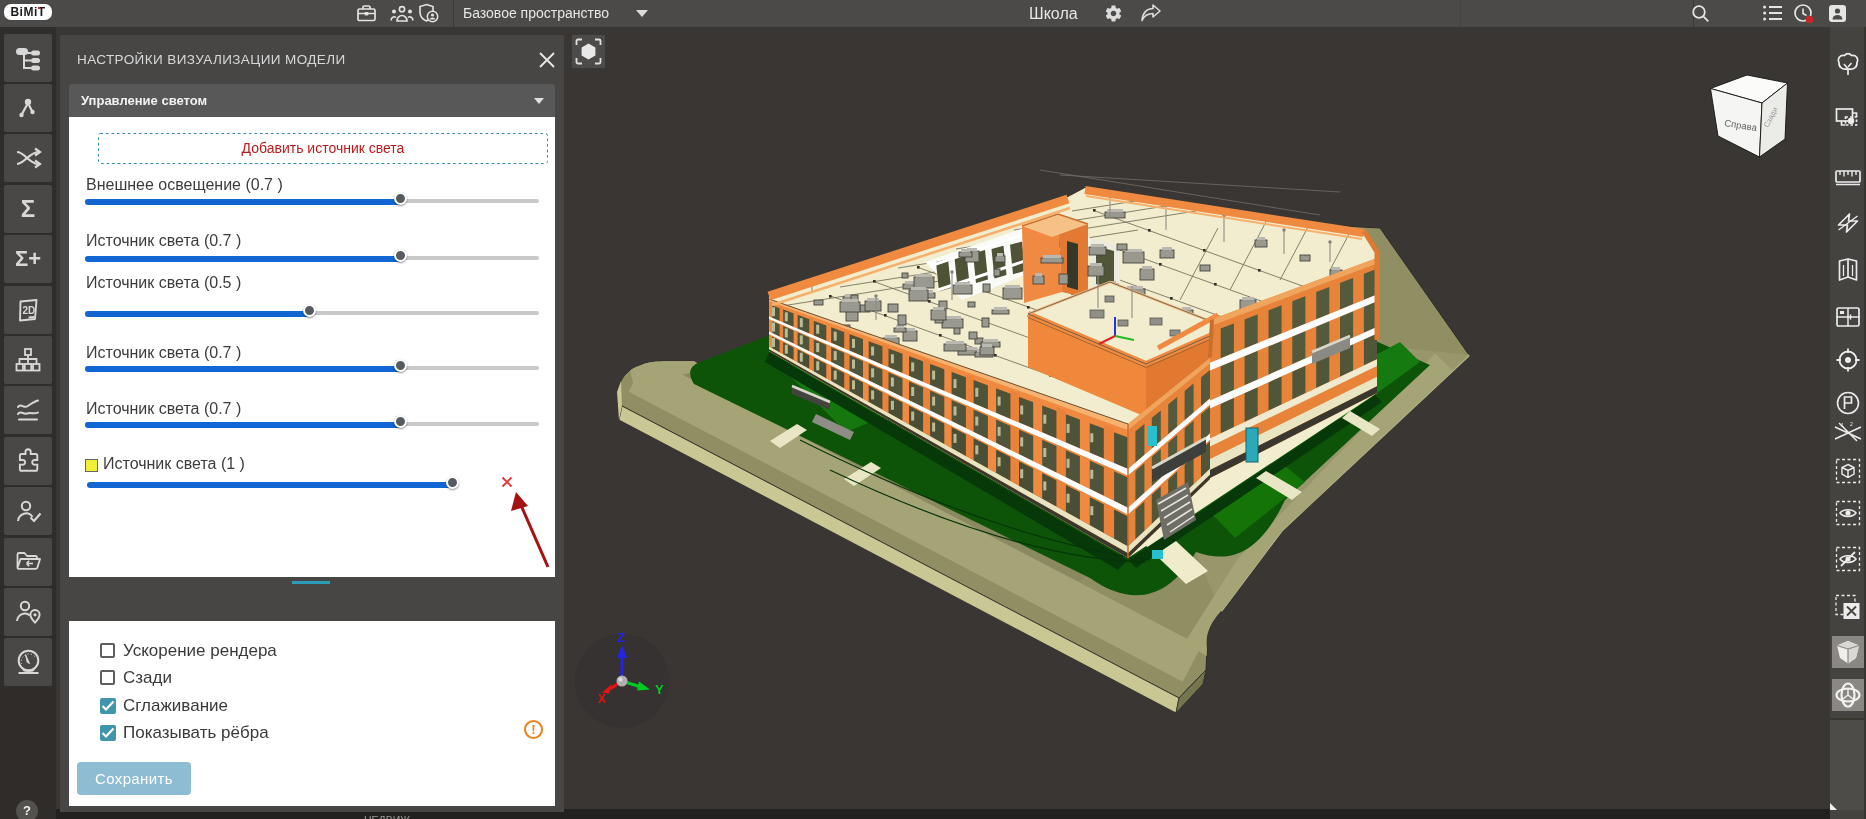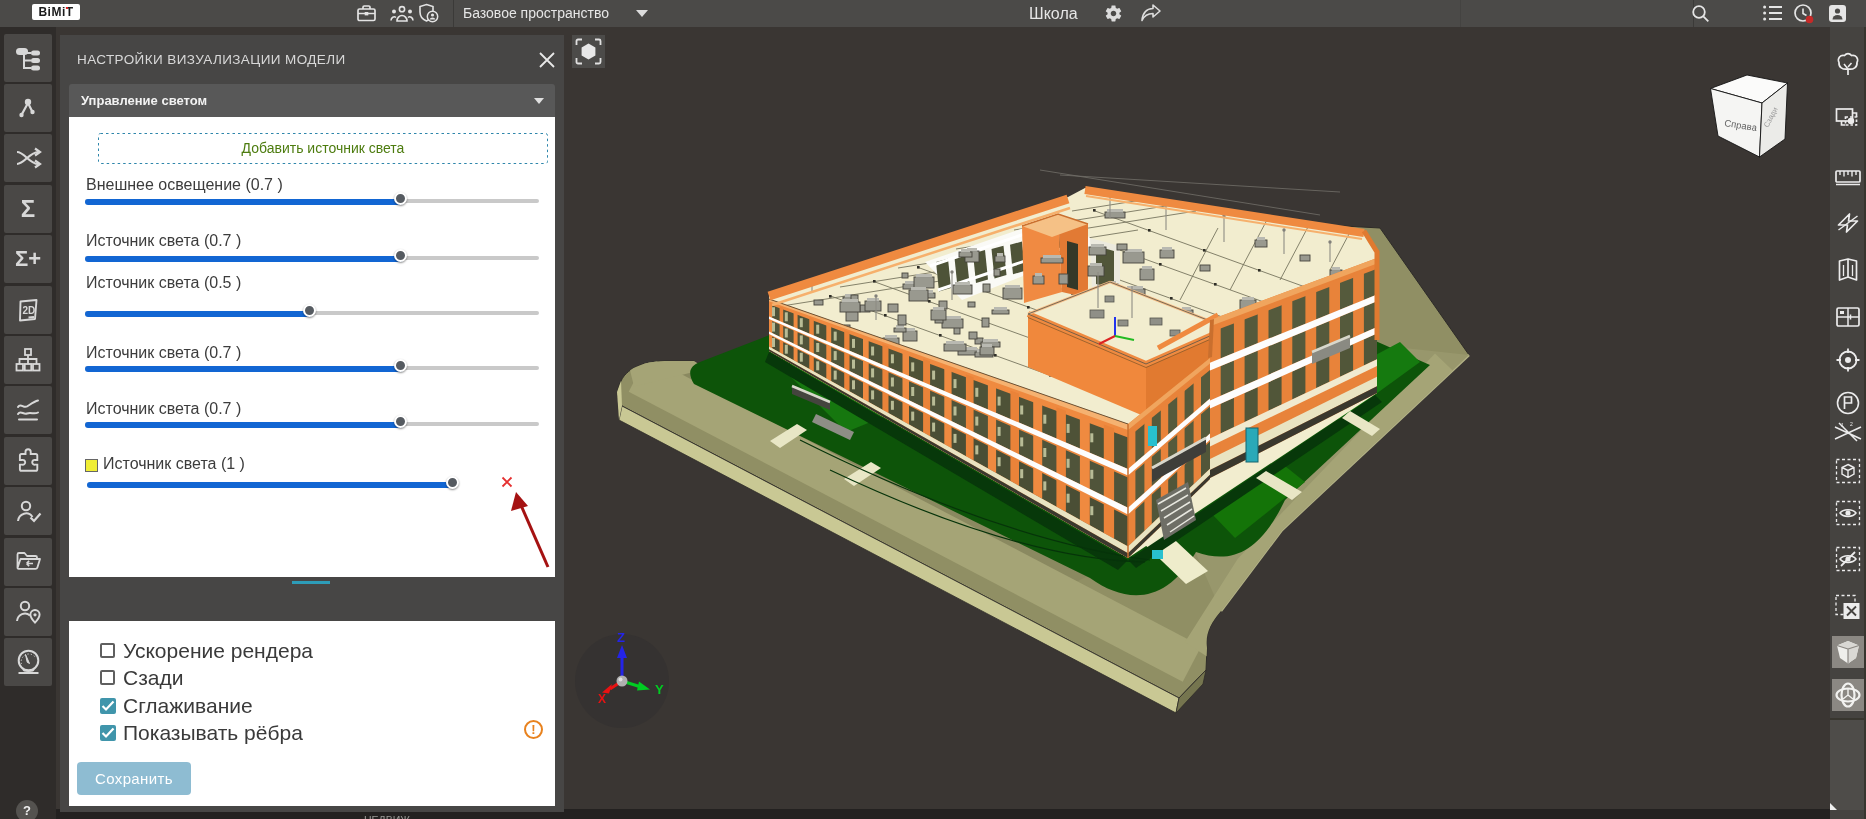--- a/index.html
+++ b/index.html
@@ -3,21 +3,21 @@
 <meta charset="utf-8">
 <style>
   * { margin:0; padding:0; box-sizing:border-box; }
   html,body { width:1866px; height:819px; overflow:hidden; background:#3a3633; font-family:"Liberation Sans", sans-serif; }
   #root { position:relative; width:1866px; height:819px; }
   .abs { position:absolute; }
 
   
   #topbar { position:absolute; left:0; top:0; width:1866px; height:27px; background:#4b4a48; }
   #topbar .vdiv { position:absolute; top:0; width:1px; height:27px; background:#3b3a38; }
-  #logo { position:absolute; left:4px; top:4px; width:48px; height:16px; background:#fff; border-radius:2px;margin-left:28px; }
+  #logo { position:absolute; left:4px; top:4px; width:48px; height:16px; background:#fff; border-radius:7px; }
   #logo span { position:absolute; left:0; top:0; width:48px; text-align:center; font-weight:bold; font-size:12px; letter-spacing:0.5px; color:#1b1b1b; line-height:16px; }
   #logo .reddot { position:absolute; left:33.5px; top:2.5px; width:2.5px; height:2.5px; background:#e02020; }
   .tbtext { position:absolute; top:0; height:27px; line-height:27px; color:#e6e6e6; font-size:14px; }
   .ticon { position:absolute; top:3px; }
 
   
   #lsb { position:absolute; left:0; top:27px; width:56px; height:792px; background:#2f2c2a; }
   .lbtn { position:absolute; left:4px; width:48px; height:48px; background:#4a4846; border-radius:2px; display:flex; align-items:center; justify-content:center; }
   #lhelp { position:absolute; left:16px; top:773px; width:22px; height:22px; background:#54524f; border-radius:50%; color:#efefef; font-size:13px; font-weight:bold; text-align:center; line-height:22px; }
 
@@ -38,31 +38,31 @@
   .sechead { position:absolute; left:9px; width:486px; height:33px; background:#585858; border-radius:3px 3px 0 0; }
   .sechead .st { position:absolute; left:12px; top:0; line-height:33px; font-size:13px; font-weight:bold; color:#f2f2f2; }
   .sechead .caret { position:absolute; right:11px; top:14px; width:0; height:0; border-left:5.5px solid transparent; border-right:5.5px solid transparent; border-top:6px solid #e0e0e0; }
   .whitebox { position:absolute; left:9px; width:486px; background:#ffffff; }
   #sec1head { top:49px; }
   #white1 { top:82px; height:460px; }
   #sec2head { top:556px; }
   #white2 { top:585.5px; height:185.5px; }
   #divider { position:absolute; left:232px; top:546px; width:38px; height:3px; background:#2d9cb8; }
 
-  #addbtn { position:absolute; left:29px; top:16px; width:450px; height:31px; color:#4d7c0f; font-size:14px; text-align:center; line-height:31px; }
+  #addbtn { position:absolute; left:29px; top:16px; width:450px; height:31px; color:#b91c1c; font-size:14px; text-align:center; line-height:31px; }
   .slabel { position:absolute; left:25px; color:#3c3c3c; font-size:16px; }
   .track { position:absolute; left:24px; width:454px; height:4px; background:#c9c9c9; border-radius:2px; }
   .fill { position:absolute; left:24px; height:6px; background:#1266d3; border-radius:3px; }
   .thumb { position:absolute; width:13px; height:13px; background:#565b61; border:2.5px solid #fff; border-radius:50%; box-shadow:0 1px 2px rgba(0,0,0,0.45); }
 
   .cbrow { position:absolute; left:20px; height:20px; width:420px; }
   .cbox { position:absolute; left:0; top:2px; width:15px; height:15px; border:2px solid #5f5f5f; border-radius:2px; background:#fff; }
   .cbox.chk { border:none; width:16px; height:16px; background:#4095ab; }
   .cbox.chk svg { position:absolute; left:1px; top:2px; }
-  .cblabel { position:absolute; left:34px; top:0; font-size:21px; color:#3a3a3a; line-height:20px; }
+  .cblabel { position:absolute; left:34px; top:0; font-size:17px; color:#3a3a3a; line-height:20px; }
   #warn { position:absolute; left:455px; top:99.5px; width:19px; height:19px; border:2px solid #e8821e; border-radius:50%; color:#e8821e; font-weight:bold; font-size:13px; text-align:center; line-height:15px; }
   #savebtn { position:absolute; left:17px; top:727px; width:114px; height:33px; background:#8ebcd2; border-radius:4px; color:#fff; font-size:15px; text-align:center; line-height:33px; letter-spacing:0.4px; }
 </style>
 </head>
 <body>
 <div id="root">
   <svg id="scene" class="abs" style="left:0;top:0;" width="1866" height="819">
 <path d="M 621,381 C 628,366 648,361 668,361 L 694,361 C 702,366 703,369 711,362 L 1090,212 L 1380,228 L 1469,355 L 1282,530 L 1221,611 C 1211,623 1205,633 1207,648 L 1206,670 L 1179,698 L 622,406 C 616,399 616,391 621,381 Z" fill="#908f64" stroke="#2e2c28" stroke-width="1"></path>
 <polygon points="622.0,406.0 1179.0,698.0 1176.0,713.0 619.0,420.0" fill="#c9c894" stroke="#2e2c28" stroke-width="0.8"></polygon>
 <polygon points="1206.0,670.0 1179.0,698.0 1176.0,713.0 1203.0,684.0" fill="#75754f" stroke="#2e2c28" stroke-width="0.8"></polygon>

